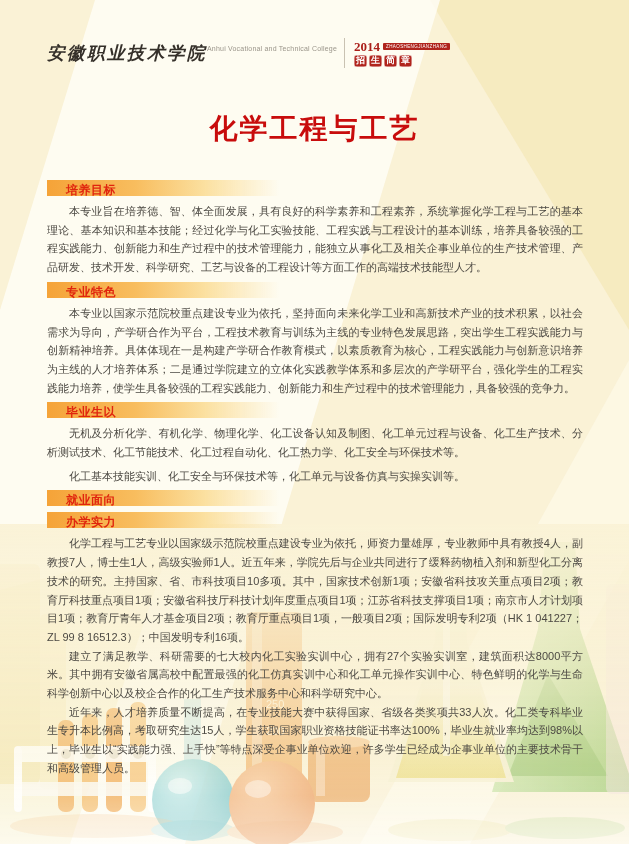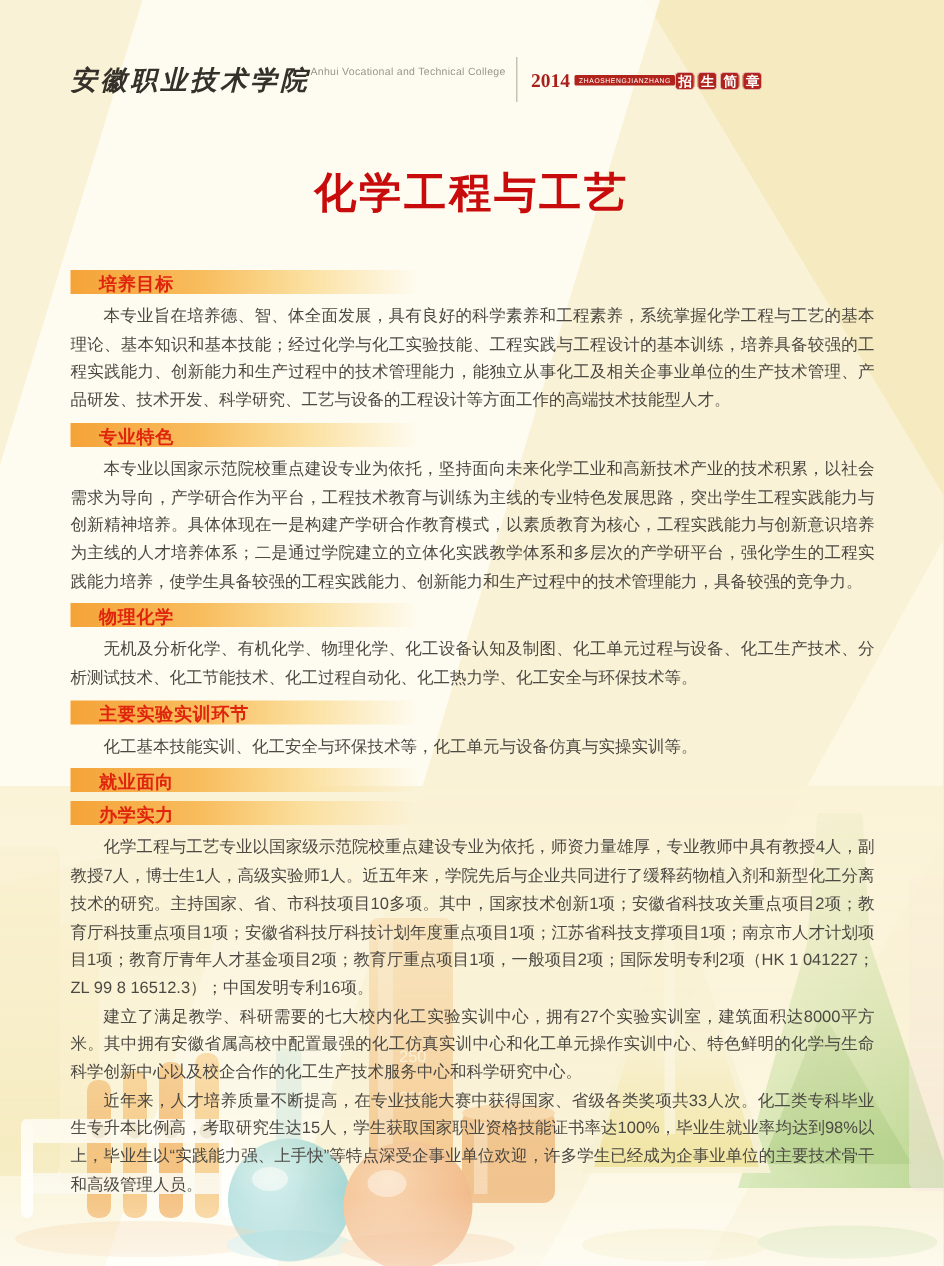--- a/index.html
+++ b/index.html
@@ -18,21 +18,21 @@
     position:absolute; top:38px; left:47px; z-index:3;
     display:flex; align-items:center;
   }
   .logo-block { display:flex; flex-direction:row; }
   .logo-cn {
     font-family:"Liberation Serif", serif; font-weight:bold; font-style:italic;
     font-size:17.5px; color:#35302a; letter-spacing:2.5px; line-height:20px; white-space:nowrap;
   }
   .logo-en { font-size:7px; color:#9a958a; letter-spacing:.2px; margin-top:2px; white-space:nowrap; }
   .header-divider { width:1px; height:30px; background:#c9c2b2; margin:0 9px 0 7px; }
-  .banner-block { display:flex; flex-direction:row; }
+  .banner-block { display:flex; flex-direction:column; }
   .banner-top { display:flex; align-items:center; }
   .year {
     font-family:"Liberation Serif", serif; font-weight:bold;
     font-size:13px; color:#ab1f1a; line-height:13px;
   }
   .pinyin {
     margin-left:3px; background:#b0241c; color:#fff; font-size:4.5px;
     letter-spacing:.4px; padding:1px 3px; border-radius:1px; line-height:5px;
   }
   .stamps { display:flex; margin-top:2px; }
@@ -207,29 +207,26 @@
 
     <div class="section">
       <div class="sec-bar">
         <span>专业特色</span>
       </div>
       <p>本专业以国家示范院校重点建设专业为依托，坚持面向未来化学工业和高新技术产业的技术积累，以社会需求为导向，产学研合作为平台，工程技术教育与训练为主线的专业特色发展思路，突出学生工程实践能力与创新精神培养。具体体现在一是构建产学研合作教育模式，以素质教育为核心，工程实践能力与创新意识培养为主线的人才培养体系；二是通过学院建立的立体化实践教学体系和多层次的产学研平台，强化学生的工程实践能力培养，使学生具备较强的工程实践能力、创新能力和生产过程中的技术管理能力，具备较强的竞争力。</p>
     </div>
 
     <div class="section">
       <div class="sec-bar">
-        <span>物理化学</span>
+        <span>毕业生以</span>
       </div>
       <p>无机及分析化学、有机化学、物理化学、化工设备认知及制图、化工单元过程与设备、化工生产技术、分析测试技术、化工节能技术、化工过程自动化、化工热力学、化工安全与环保技术等。</p>
     </div>
 
     <div class="section">
-      <div class="sec-bar">
-        <span>主要实验实训环节</span>
-      </div>
       <p>化工基本技能实训、化工安全与环保技术等，化工单元与设备仿真与实操实训等。</p>
     </div>
 
     <div class="section">
       <div class="sec-bar">
         <span>就业面向</span>
       </div>
     </div>
 
     <div class="section">

